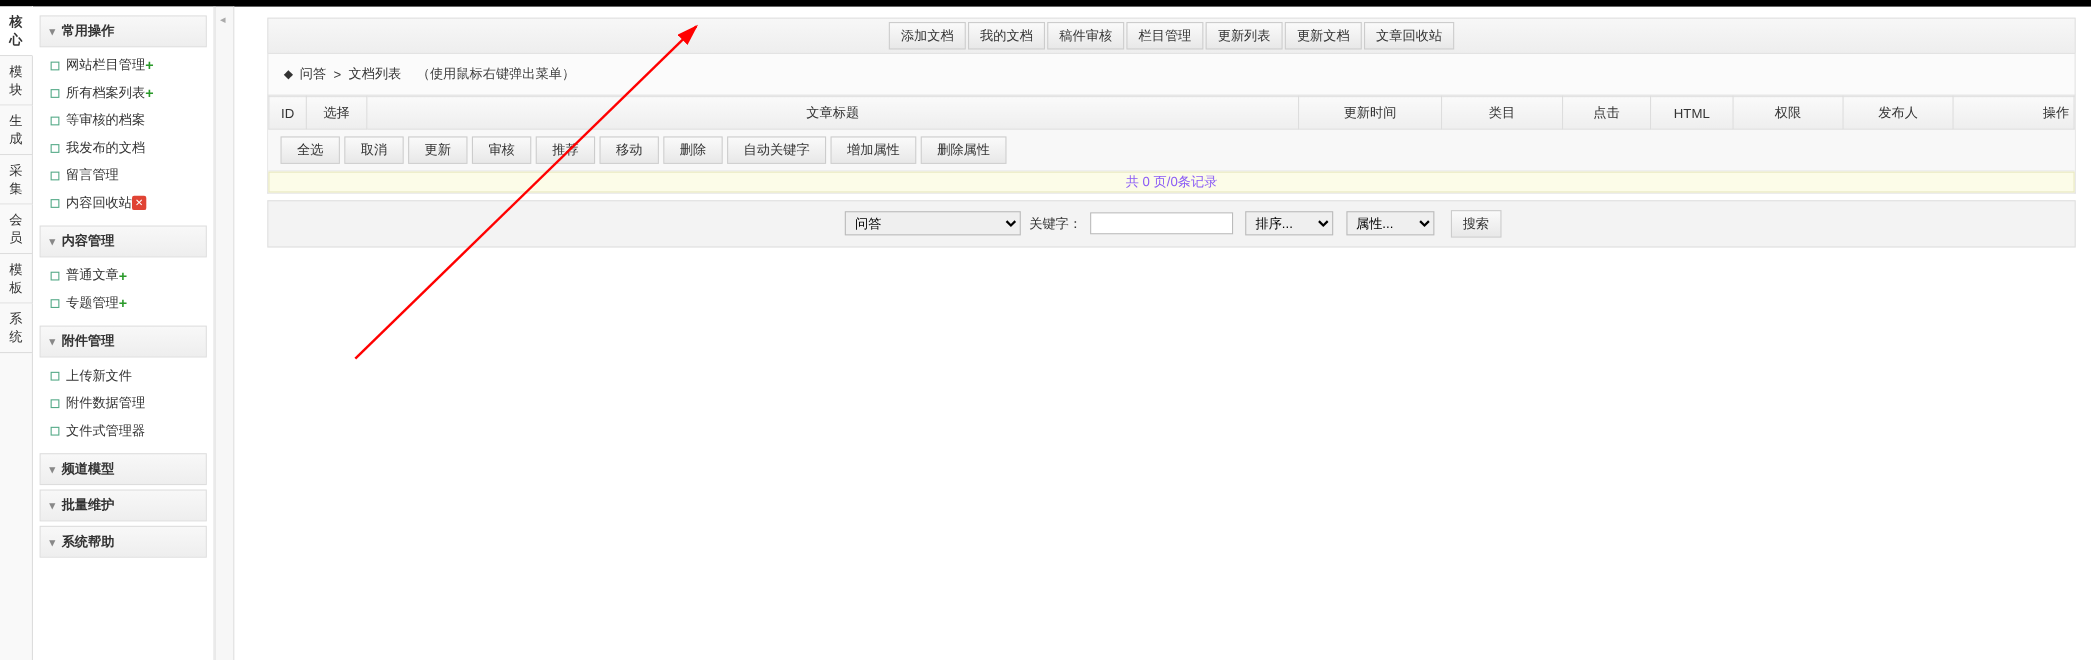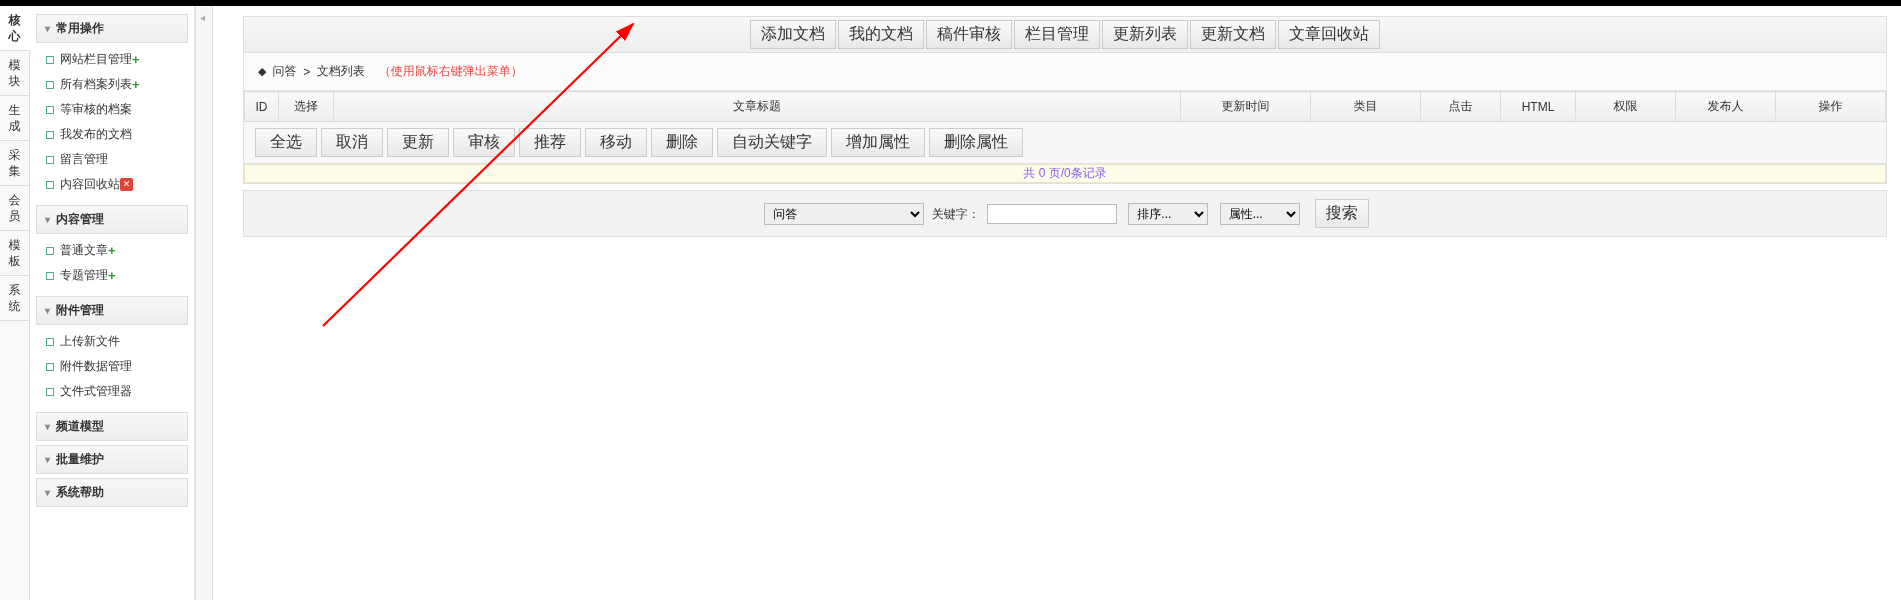--- a/index.html
+++ b/index.html
@@ -15,24 +15,24 @@
 .menu-list { padding: 4px 0 4px 6px; }
 .menu-item { display: flex; align-items: center; justify-content: flex-start; padding: 4px 4px 4px 4px; cursor: pointer; }
 .menu-item .ml { display: flex; align-items: center; }
 .sq { display:inline-block; width:8px; height:8px; border:1px solid #5a8; margin-right:6px; background:#fff; }
 .add-icon { color:#2a9a2a; font-weight:bold; font-size:13px; }
 .del-x { display:inline-block; width:13px; height:13px; background:#e04334; border-radius:2px; text-align:center; line-height:12px; font-size:9px; color:#fff; position:relative; }
 .divider-col { width: 18px; background: #f7f7f7; border-left:1px solid #e0e0e0; border-right:1px solid #e0e0e0; position:relative; }
 .divider-col::after { content:'◂'; position:absolute; top:6px; left:4px; color:#aaa; font-size:10px; }
 .main { flex:1; padding: 10px 14px 10px 30px; min-width:0; position:relative; }
 .toolbar { background: linear-gradient(#f7f7f7,#eee); border:1px solid #ddd; padding: 3px 6px; text-align:center; }
-.btn { display:inline-block; background:linear-gradient(#fafafa,#e8e8e8); border:1px solid #ccc; padding:3px 10px; margin:0 1px; cursor:pointer; font-size:16px; }
+.btn { display:inline-block; background:linear-gradient(#fafafa,#e8e8e8); border:1px solid #ccc; padding:3px 10px; margin:0 1px; cursor:pointer; font-size:12px; }
 .breadcrumb-bar { background:#fbfbfb; border:1px solid #e4e4e4; border-top:none; padding:10px 14px; display:flex; align-items:center; }
 .breadcrumb-bar .dia { font-size:11px; margin-right:6px; }
-.breadcrumb-bar .hint { color:#ef4444; margin-left:14px; }
+.breadcrumb-bar .hint { color:#404040; margin-left:14px; }
 .table-wrap { border:1px solid #e0e0e0; border-top:none; }
 table.grid { width:100%; border-collapse:collapse; }
 table.grid th { background:linear-gradient(#fafafa,#eee); border:1px solid #ddd; padding:6px 4px; font-weight:normal; text-align:center; }
 .actions-row { background:#f8f8f8; border-bottom:1px solid #e4e4e4; padding:6px 10px; }
 .actions-row .btn { padding:3px 14px; margin-right:3px; }
 .pager-row { background:#fcfce8; border:1px solid #e8e8c0; text-align:center; padding:0 0; color:#8b5cf6; }
 .filter-row { background:#f3f3f3; border:1px solid #e0e0e0; text-align:center; padding:8px 0; margin-top:6px; }
 .filter-row select, .filter-row input[type=text] { border:1px solid #bbb; padding:2px 4px; font-size:12px; margin:0 4px; }
 .filter-row input[type=text] { width:130px; }
 .filter-row .sel-wide { width:160px; }
@@ -184,21 +184,21 @@
             <tr id="thead-row">
               <th style="width: 34px;">ID</th>
               <th style="width: 55px;">选择</th>
               <th>文章标题</th>
               <th style="width: 130px;">更新时间</th>
               <th style="width: 110px;">类目</th>
               <th style="width: 80px; text-align: center;">点击</th>
               <th style="width: 75px;">HTML</th>
               <th style="width: 100px;">权限</th>
               <th style="width: 100px;">发布人</th>
-              <th style="width: 110px;">操作</th>
+              <th style="width: 110px; text-align: right;">操作</th>
             </tr>
           </thead>
       </table>
       <div class="actions-row" id="actions"><span class="btn">全选</span><span class="btn">取消</span><span class="btn">更新</span><span class="btn">审核</span><span class="btn">推荐</span><span class="btn">移动</span><span class="btn">删除</span><span class="btn">自动关键字</span><span class="btn">增加属性</span><span class="btn">删除属性</span></div>
       <div class="pager-row">
         <span>共  0  页/0条记录</span>
       </div>
     </div>
 
     <div class="filter-row">

